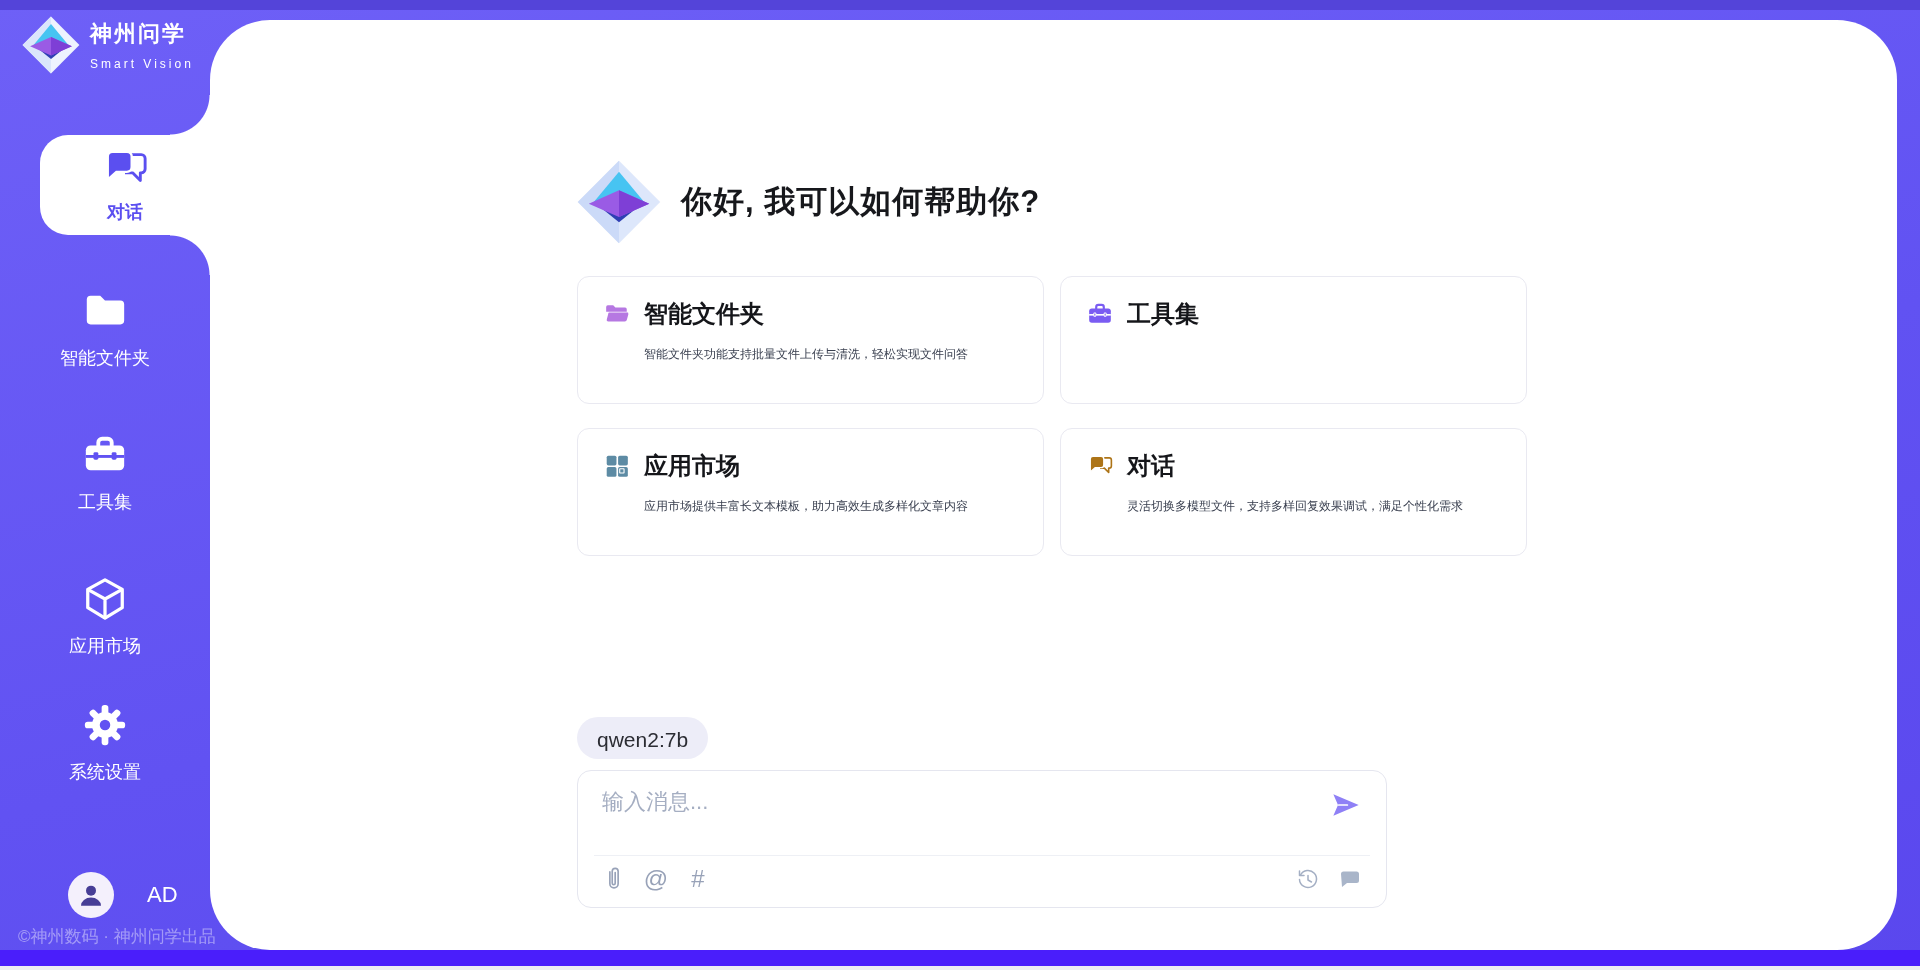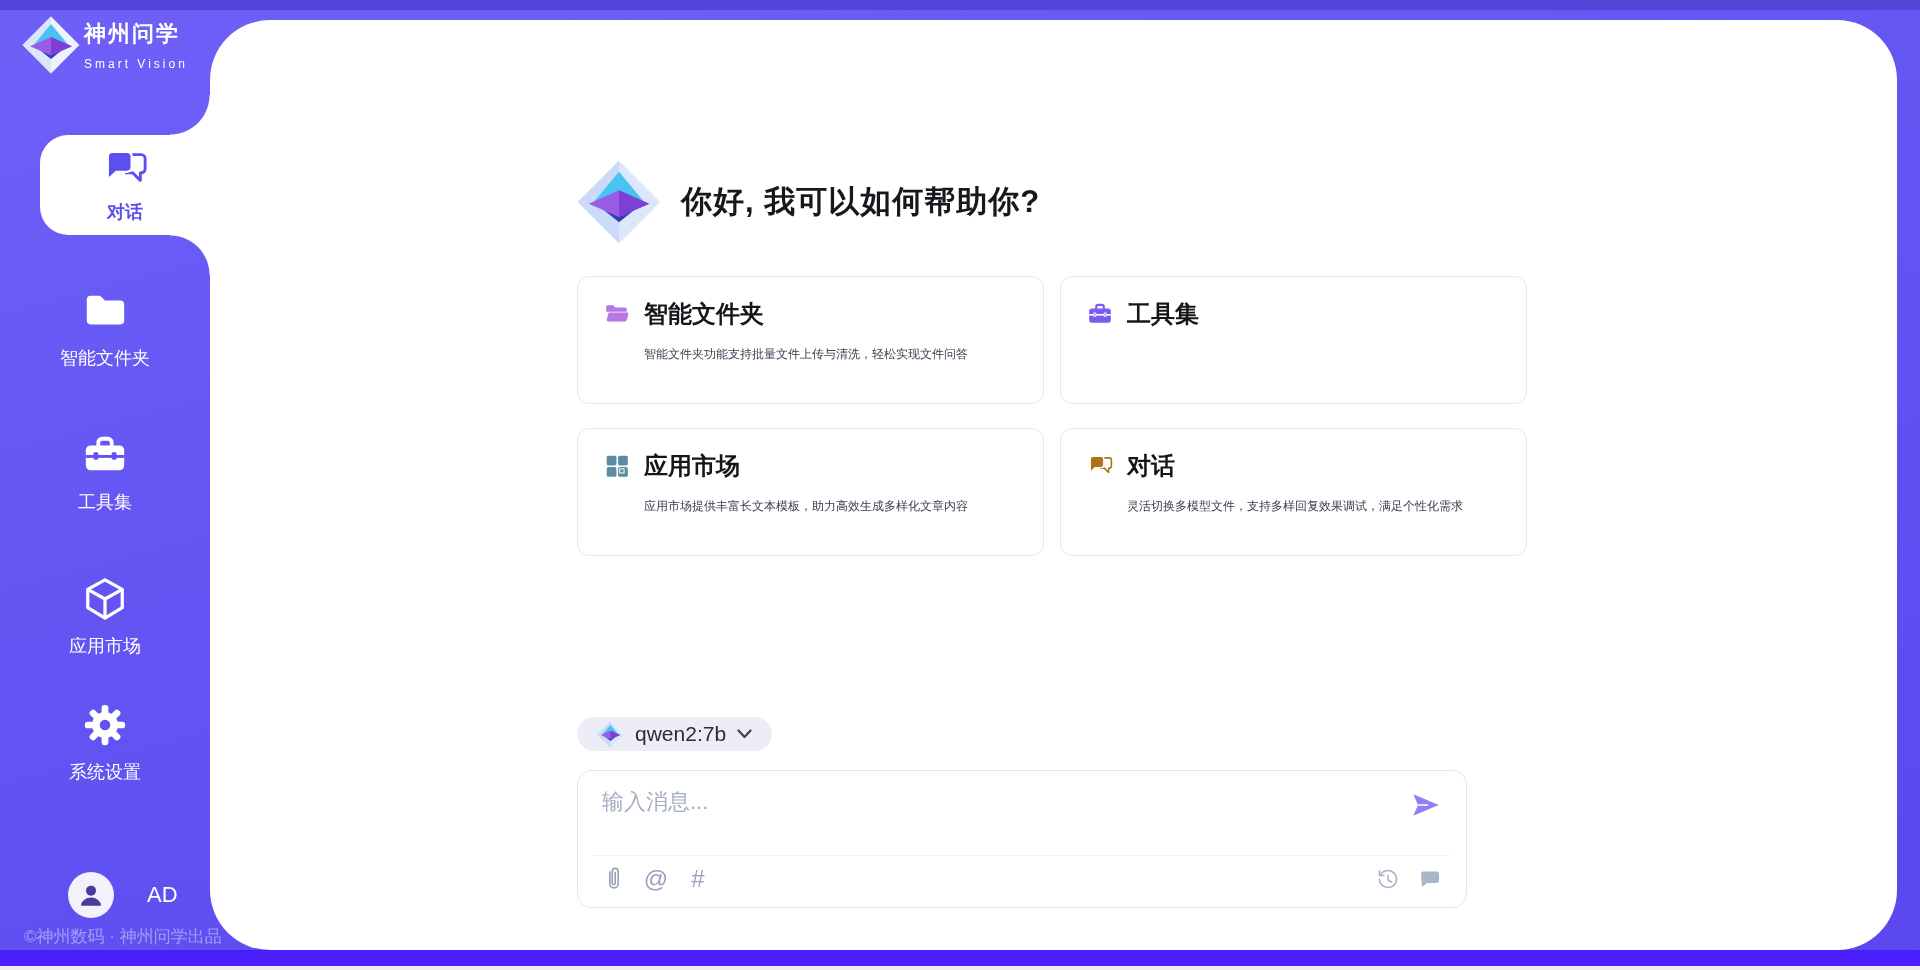--- a/index.html
+++ b/index.html
@@ -8,21 +8,21 @@
   #app { position:relative; width:1920px; height:970px;
          background:linear-gradient(165deg,#6e60f7 0%,#6152f2 55%,#5a47ee 100%); }
 
   
   .top-strip { position:absolute; top:0; left:0; right:0; height:10px; background:#5444d9; }
   .bottom-band { position:absolute; left:0; right:0; bottom:4px; height:16px; background:#4a1efb; }
   .bottom-edge { position:absolute; left:0; right:0; bottom:0; height:4px; background:#ededf3; }
 
   
   .sidebar { position:absolute; left:0; top:0; bottom:0; width:210px; z-index:2; }
-  .brand { position:absolute; top:16px; left:22px; display:flex; align-items:center; gap:4px; }
+  .brand { position:absolute; top:16px; left:22px; display:flex; align-items:center; gap:10px; }
   .brand .logo { width:58px; height:58px; }
   .brand-name { color:#fff; font-size:22px; font-weight:bold; letter-spacing:2px; }
   .brand-sub  { color:#fff; font-size:12px; letter-spacing:3px; margin-top:8px; }
 
   .nav-item { position:absolute; left:0; width:210px; display:flex; flex-direction:column;
               align-items:center; gap:12px; color:#fff; cursor:pointer; }
   .nav-item .nicon { width:46px; height:46px; }
   .nav-label { font-size:18px; }
 
   .nav-active { position:absolute; left:40px; right:0; top:135px; height:100px; background:#fff;
@@ -32,48 +32,48 @@
       background:radial-gradient(circle at 0 0, rgba(0,0,0,0) 39px, #fff 40px); }
   .nav-active::after  { content:""; position:absolute; right:0; bottom:-40px; width:40px; height:40px;
       background:radial-gradient(circle at 0 100%, rgba(0,0,0,0) 39px, #fff 40px); }
   .nav-active .nicon { width:46px; height:46px; }
   .nav-active .nav-label { color:#5b4ff0; font-weight:600; }
 
   .user-row { position:absolute; left:68px; bottom:52px; display:flex; align-items:center; gap:33px; cursor:pointer; }
   .avatar { width:46px; height:46px; border-radius:50%; background:#f4f0fc; display:flex;
             align-items:center; justify-content:center; }
   .user-initials { color:#fff; font-size:22px; font-weight:500; }
-  .copyright { position:absolute; left:24px; bottom:22px; font-size:17px; color:rgba(255,255,255,0.42);
+  .copyright { position:absolute; left:18px; bottom:22px; font-size:17px; color:rgba(255,255,255,0.42);
                white-space:nowrap;text-align:center; }
 
   
   .panel { position:absolute; left:210px; top:20px; right:23px; bottom:20px; background:#fff;
            border-radius:60px; z-index:1; }
   .content { position:absolute; left:367px; top:0; width:950px; height:100%; }
 
   .greeting { position:absolute; top:138px; left:0; display:flex; align-items:center; gap:20px; }
   .greeting .logo { width:84px; height:88px; }
   .greeting-text { font-size:31px; font-weight:bold; color:#17181c; letter-spacing:1px; }
 
   .cards { position:absolute; top:256px; left:0; display:grid;
            grid-template-columns:467px 467px; gap:24px 16px; }
   .card { height:128px; background:#fff; border:1px solid #e9e9f1; border-radius:12px;
           padding:21px 14px 0 26px; cursor:pointer; }
   .card-head { display:flex; align-items:center; gap:14px; }
   .card-head .cicon { width:26px; height:26px; flex:0 0 auto; }
   .card-title { font-size:24px; font-weight:bold; color:#15161a; }
   .card-desc { margin:9px 0 0 40px; font-size:12px; line-height:30px; color:#3a4050; max-width:395px; }
 
-  .model-pill { position:absolute; top:697px; left:0; height:34px; padding:0 20px;
+  .model-pill { position:absolute; top:697px; left:0; height:42px; padding:0 20px;
                 background:#ededf8; border-radius:21px; display:inline-flex; align-items:center;
-                gap:11px; cursor:pointer; }
+                gap:11px; cursor:pointer;flex-direction:column; }
   .model-pill .logo { width:27px; height:27px; }
   .model-name { font-size:21px; color:#2b2c33; }
 
-  .composer { position:absolute; top:750px; left:0; width:890px; height:138px; background:#fff;
+  .composer { position:absolute; top:750px; left:0; width:810px; height:138px; background:#fff;
               border:1.5px solid #e5e6ef; border-radius:14px; }
   .composer textarea { position:absolute; left:24px; top:16px; width:840px; height:60px; border:none;
               outline:none; resize:none; font-family:"Liberation Sans",sans-serif; font-size:22px;
               color:#333; background:transparent; }
   .composer textarea::placeholder { color:#a5aec2; }
   .send-btn { position:absolute; right:24px; top:18px; width:32px; height:32px; cursor:pointer; }
   .composer-divider { position:absolute; left:16px; right:16px; top:84px; height:1px; background:#eef0f5; }
   .composer-tools { position:absolute; left:24px; top:95px; display:flex; align-items:center;
                     gap:18px; color:#98a2b8; }
   .tool-btn { width:24px; height:26px; display:flex; align-items:center; justify-content:center;

